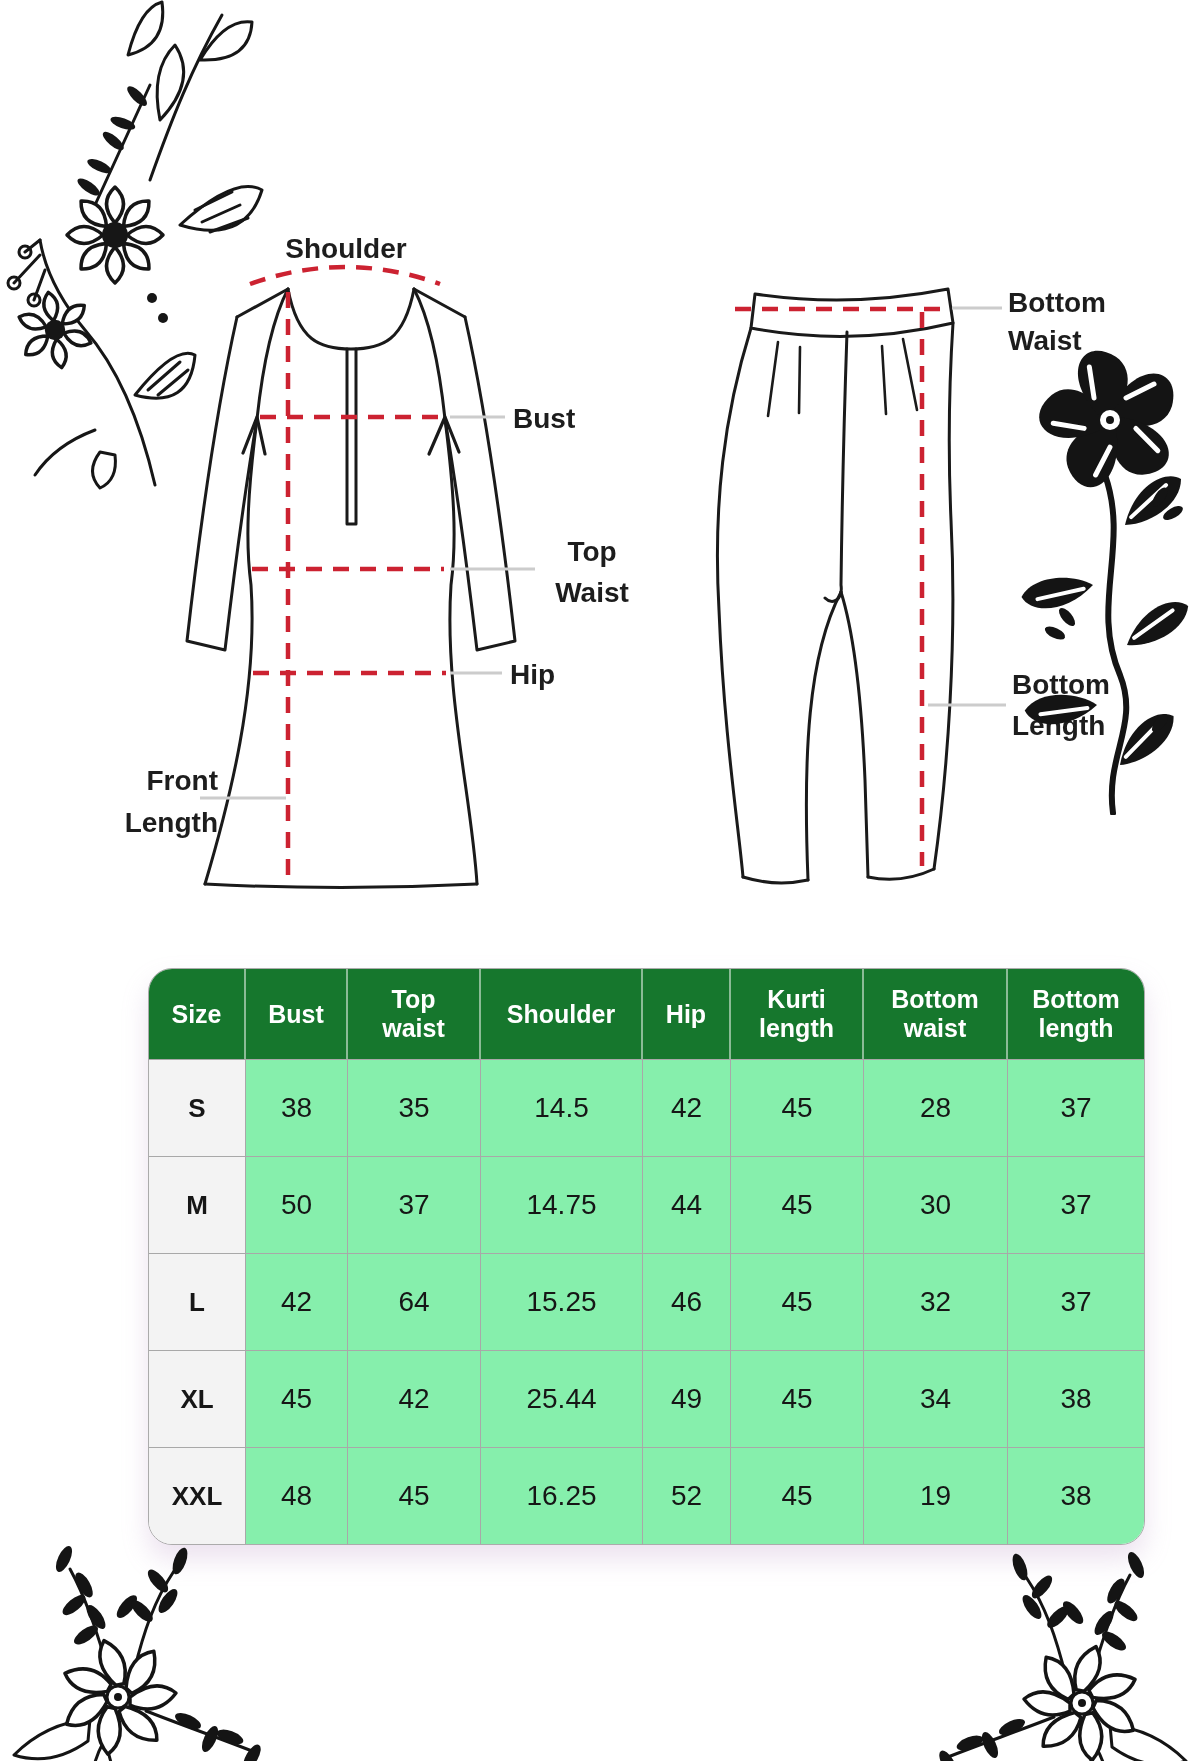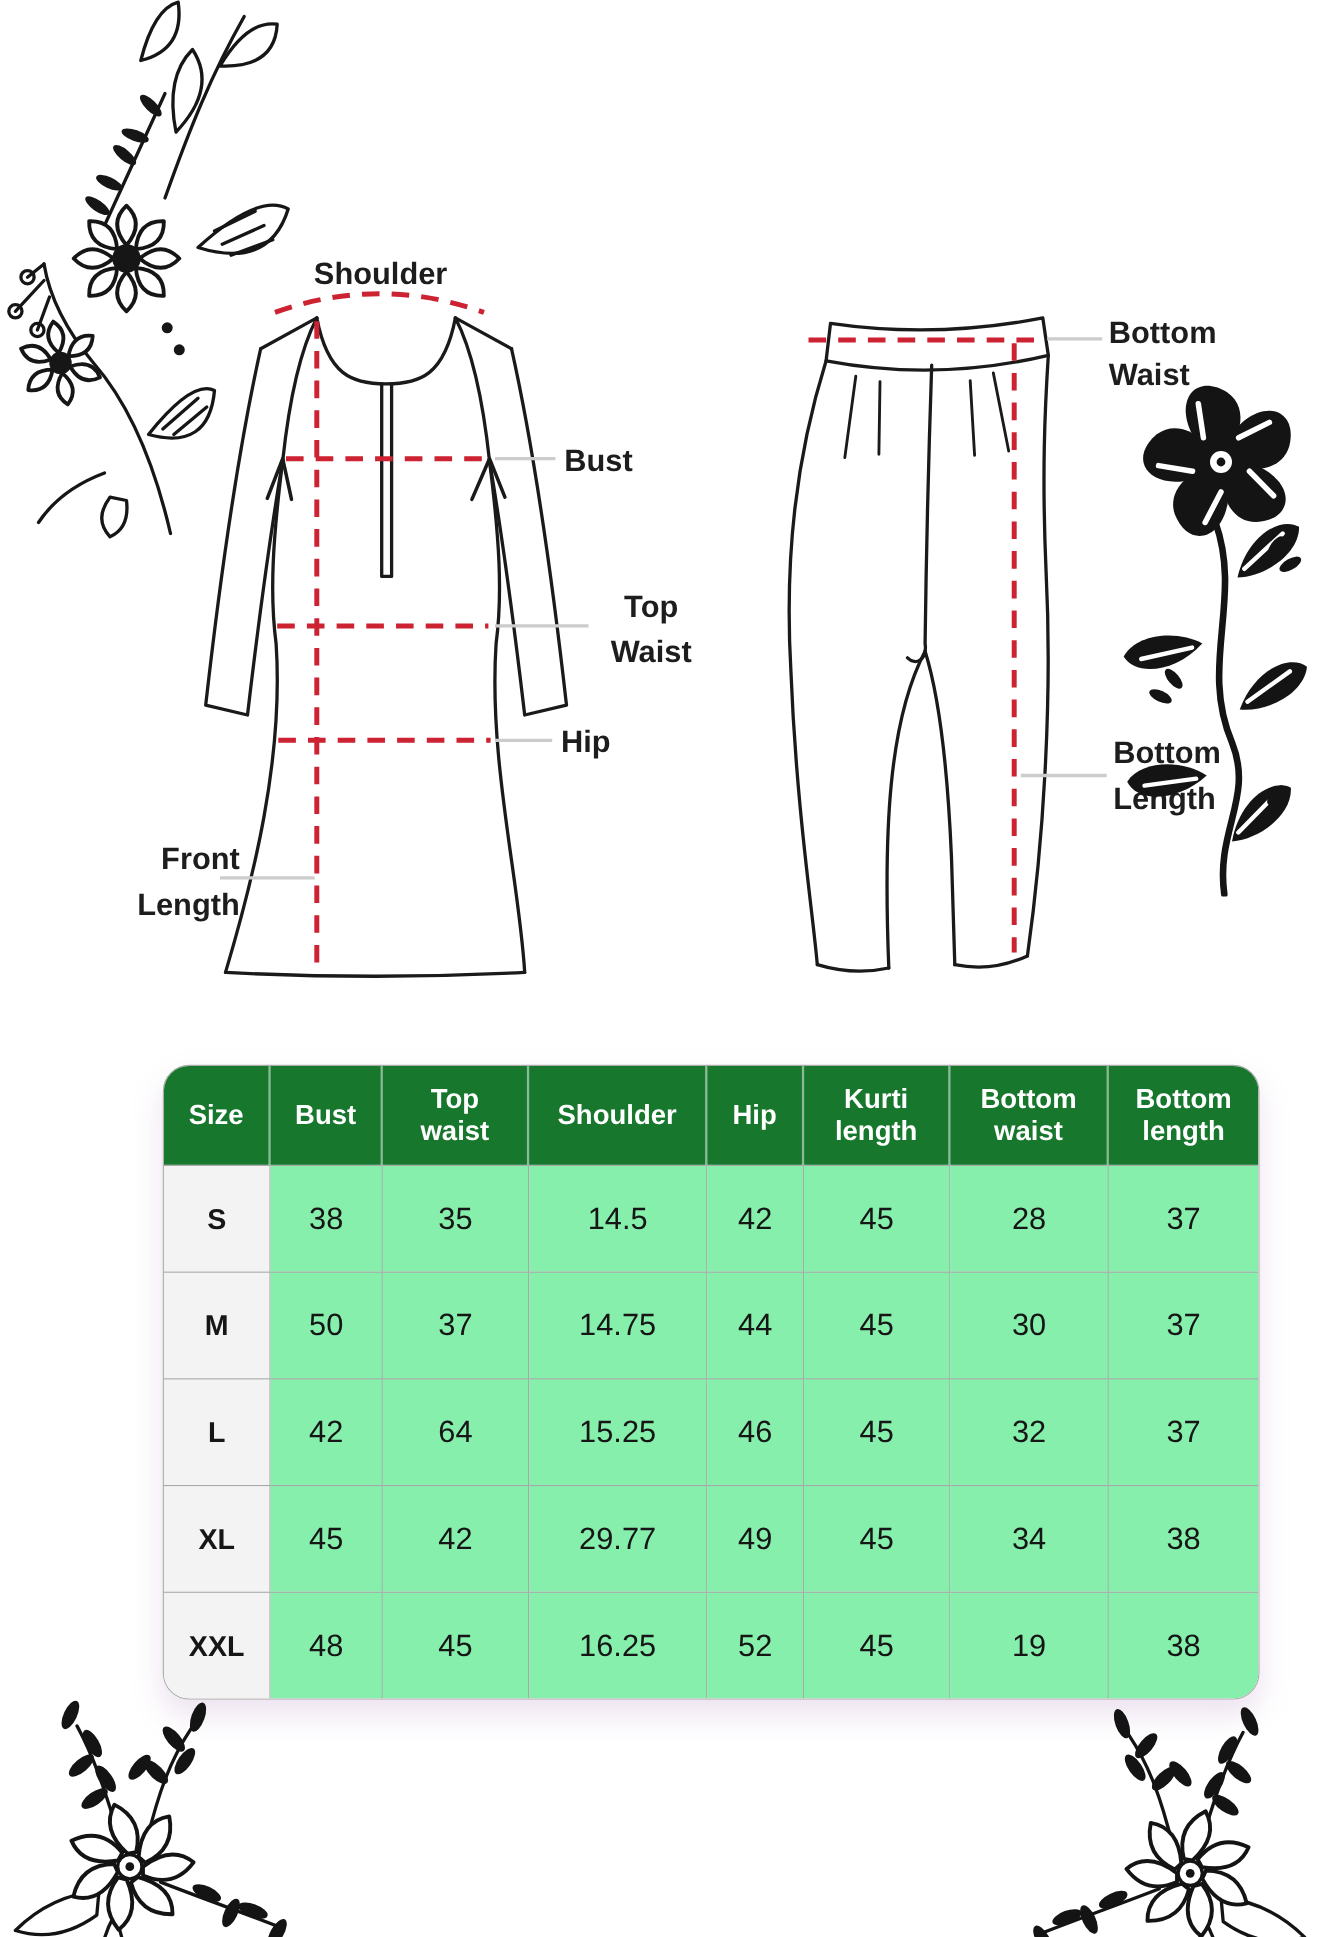--- a/index.html
+++ b/index.html
@@ -164,21 +164,21 @@
       <div class="c">46</div>
       <div class="c">45</div>
       <div class="c">32</div>
       <div class="c lastcol">37</div>
     </div>
 
     <div class="trow">
       <div class="c size">XL</div>
       <div class="c">45</div>
       <div class="c">42</div>
-      <div class="c">29.77</div>
+      <div class="c">25.44</div>
       <div class="c">49</div>
       <div class="c">45</div>
       <div class="c">34</div>
       <div class="c lastcol">38</div>
     </div>
 
     <div class="trow">
       <div class="c size">XXL</div>
       <div class="c">48</div>
       <div class="c">45</div>

